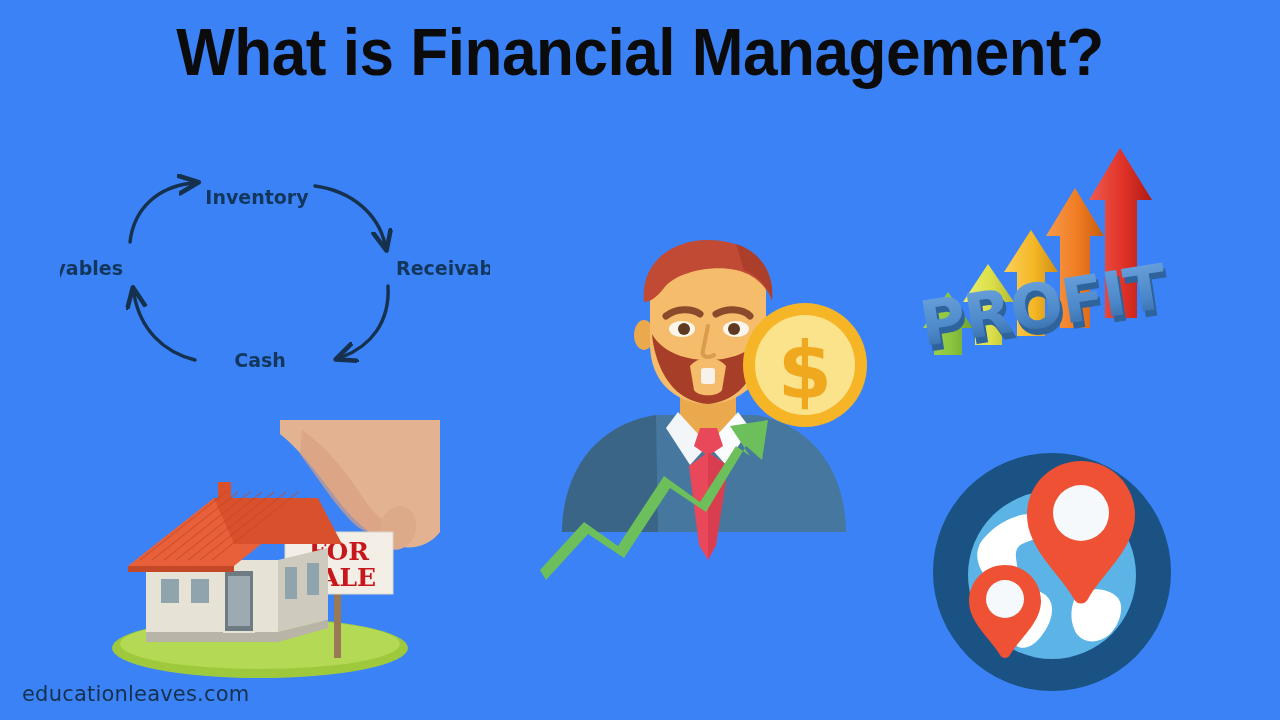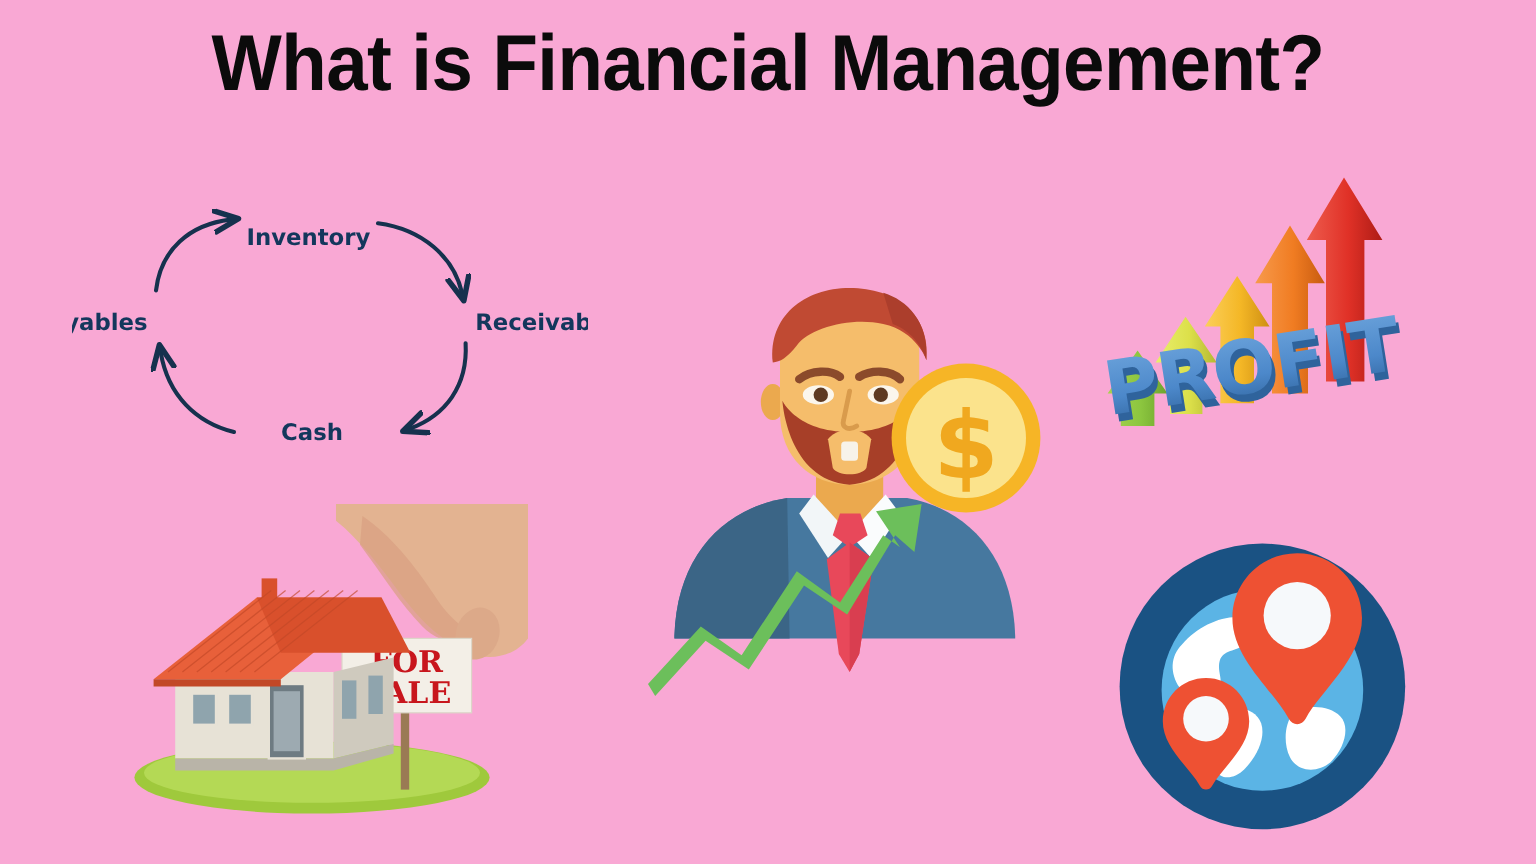--- a/index.html
+++ b/index.html
@@ -77,21 +77,21 @@
     bottom: 14px;
     font-family: "DejaVu Sans", "Liberation Sans", sans-serif;
     font-size: 21px;
     color: #16314e;
     letter-spacing: 0.2px;
   }
 </style>
 </head>
 <body>
 
-<div id="stage" style="background: #f9a8d4;">
+<div id="stage" style="background: #3b82f6;">
 
   <div id="page-title">What is Financial Management?</div>
 
   <div id="cycle-diagram">
     <svg viewBox="0 0 430 230" xmlns="http://www.w3.org/2000/svg">
       <defs>
         <marker id="ah" markerWidth="7" markerHeight="7" refX="4.2" refY="3.1" orient="auto" markerUnits="strokeWidth">
           <path d="M0.4,0.5 L6.2,3.1 L0.4,5.7" fill="none" stroke="#16314e" stroke-width="1.35" stroke-linecap="round" stroke-linejoin="round"></path>
         </marker>
       </defs>
@@ -312,14 +312,15 @@
       </g>
 
       <g>
         <path d="M80,120 C100,120 116,136 116,156 C116,178 94,194 85,210
                  C83,214 77,214 75,210 C66,194 44,178 44,156 C44,136 60,120 80,120 Z" fill="#EE5133"></path>
         <circle cx="80" cy="154" r="19" fill="#F6F9FB"></circle>
       </g>
     </svg>
   </div>
 
+  <div id="watermark">educationleaves.com</div>
 
 </div>
 
 </body></html>

